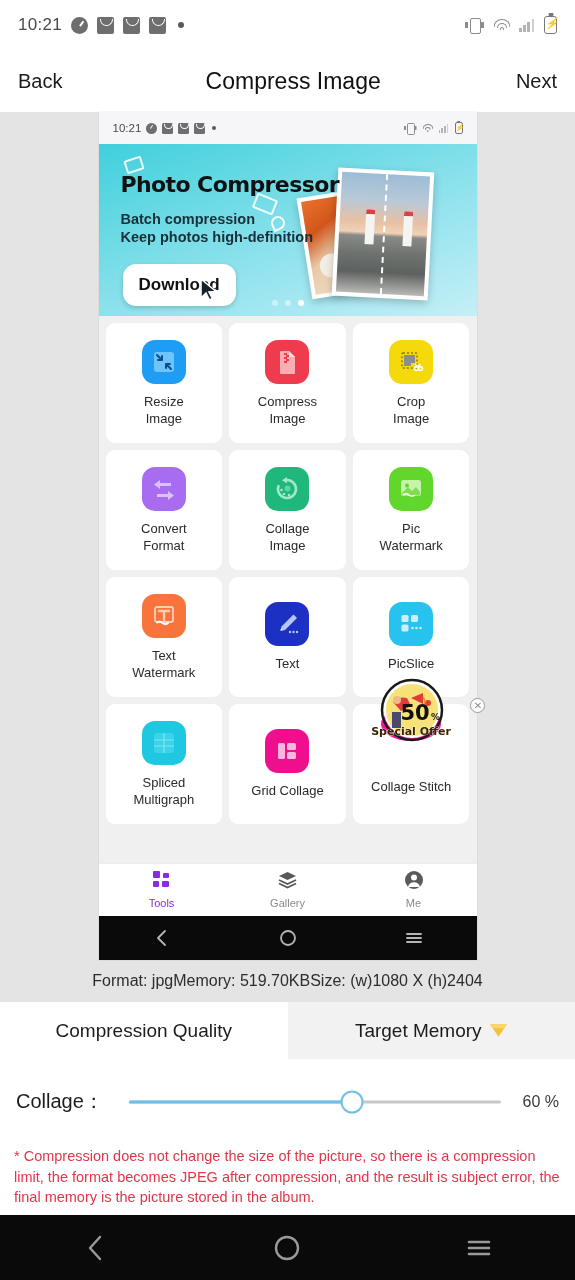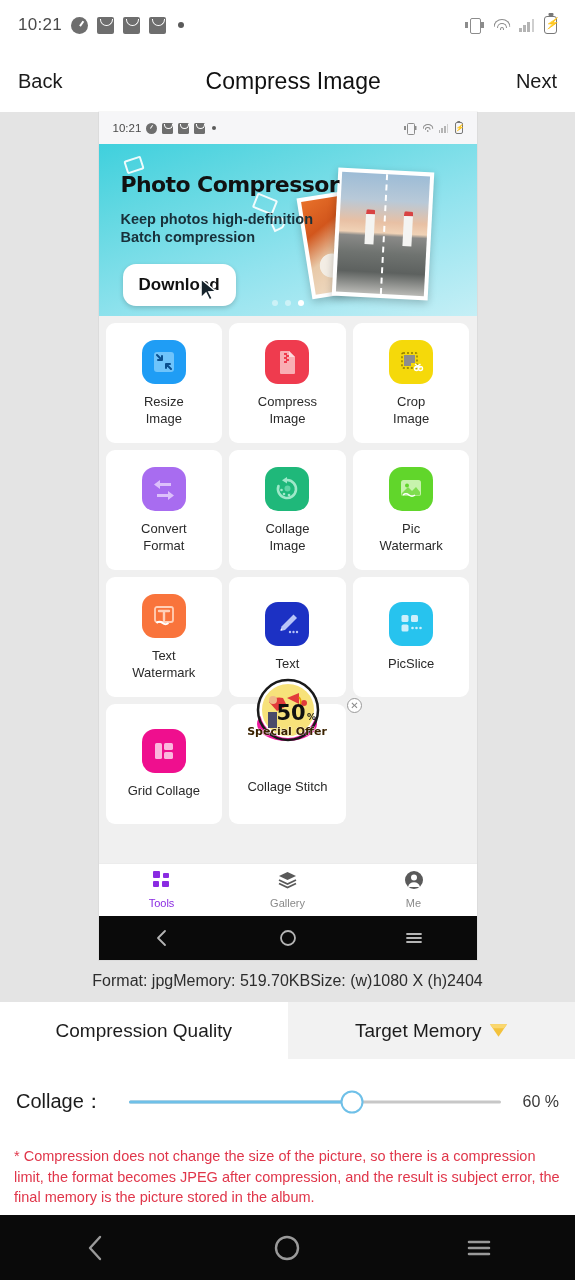--- a/index.html
+++ b/index.html
@@ -375,22 +375,22 @@
           <div class="inner"></div>
         </div>
         <div class="photo photo-light">
           <div class="inner">
             <div class="split-line"></div>
           </div>
         </div>
 
         <div class="banner-title">Photo Compressor</div>
         <div class="banner-sub">
+          <div>Batch compression</div>
           <div>Keep photos high-definition</div>
-          <div>Batch compression</div>
         </div>
         <i class="cta-glow"></i>
         <div class="banner-cta">Download</div>
         <div class="banner-cursor">
           <svg width="20" height="24" viewBox="0 0 20 24">
             <path d="M2 1 L2 20 L7 15 L10.5 22 L13.5 20.5 L10 14 L17 13.5 Z" fill="#16232b" stroke="#fff" stroke-width="1.6"></path>
           </svg>
         </div>
         <div class="dots">
           <span></span>
@@ -536,20 +536,32 @@
               <circle cx="18.5" cy="16" r="1.3" fill="#cdeffb"></circle>
               <circle cx="22.5" cy="16" r="1.3" fill="#cdeffb"></circle>
             </svg>
           </div>
           <div class="card-label">
             <div>PicSlice</div>
               <div></div>
           </div>
         </div>
 
+        <div class="card">
+          <div class="tico" style="background:#1fc8e0">
+            <svg width="26" height="26" viewBox="0 0 26 26">
+              <rect x="3" y="3" width="20" height="20" rx="3" fill="#3ad3e8"></rect>
+              <path d="M3 10 H23 M3 16 H23 M13 3 V23" stroke="#7fe6f2" stroke-width="1.2"></path>
+            </svg>
+          </div>
+          <div class="card-label">
+            <div>Spliced</div>
+              <div>Multigraph</div>
+          </div>
+        </div>
 
         <div class="card">
           <div class="tico" style="background:#ef0f8e">
             <svg width="24" height="22" viewBox="0 0 24 22">
               <rect x="3" y="3" width="7" height="16" rx="1.6" fill="#fbb6dd"></rect>
               <rect x="12" y="3" width="9" height="7" rx="1.6" fill="#fbb6dd"></rect>
               <rect x="12" y="12" width="9" height="7" rx="1.6" fill="#fbb6dd"></rect>
             </svg>
           </div>
           <div class="card-label">

